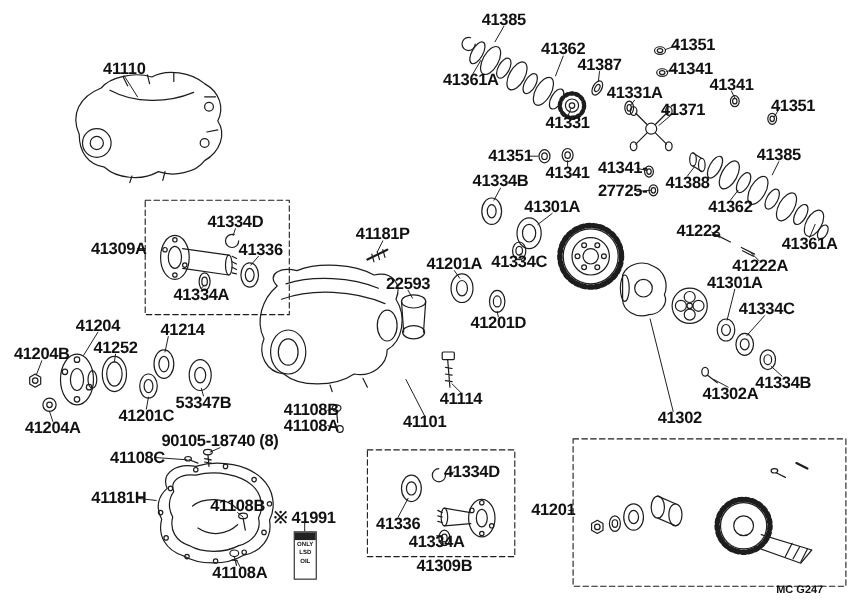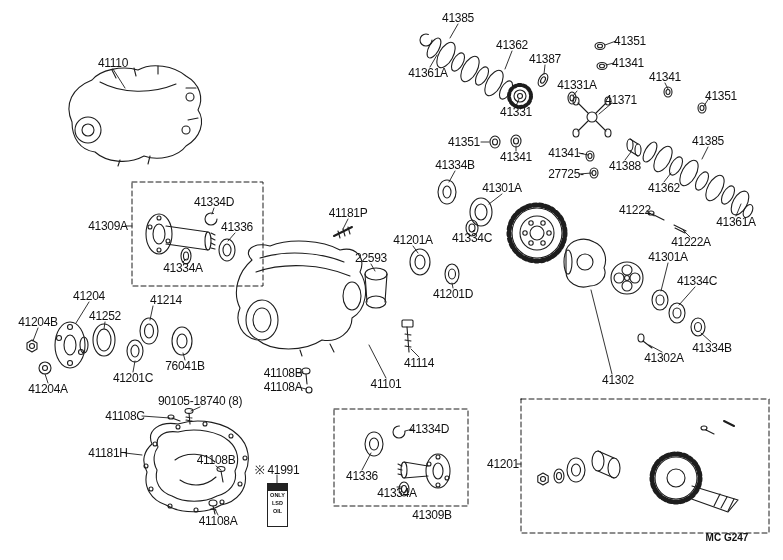--- a/index.html
+++ b/index.html
@@ -1,21 +1,21 @@
 <!DOCTYPE html>
 <html><head>
 <meta charset="utf-8">
 <style>
   html,body{margin:0;padding:0;background:#fff;}
   .stage{position:relative;width:783px;height:560px;background:#fff;overflow:hidden;
          font-family:"Liberation Sans",sans-serif;}
   .stage svg{position:absolute;left:0;top:0;}
   #labels-layer{position:absolute;left:0;top:0;width:783px;height:560px;pointer-events:none;}
   .part-label{position:absolute;transform:translate(-50%,-50%);
-      font-size:12px;font-weight:400;color:#111;white-space:nowrap;letter-spacing:-0.3px;text-align:center;}
+      font-size:15px;font-weight:700;color:#111;white-space:nowrap;letter-spacing:-0.3px;text-align:center;}
   .footer-code{position:absolute;transform:translate(-50%,-50%);
       font-size:10px;font-weight:700;color:#111;white-space:nowrap;}
   .lsd-tag{position:absolute;left:267px;top:483px;width:21px;height:44px;
       border:1.2px solid #222;box-sizing:border-box;background:#fff;
       display:flex;flex-direction:column;align-items:center;}
   .lsd-tag .band{width:100%;height:7px;background:#222;}
   .lsd-tag .ln{font-size:5.5px;font-weight:700;line-height:8px;color:#111;letter-spacing:0;}
 </style>
 </head>
 <body>
@@ -335,35 +335,35 @@
       <div class="part-label" style="left: 348px; top: 213px;">41181P</div>
       <div class="part-label" style="left: 371px; top: 258px;">22593</div>
       <div class="part-label" style="left: 413px; top: 240px;">41201A</div>
       <div class="part-label" style="left: 453px; top: 294px;">41201D</div>
       <div class="part-label" style="left: 89px; top: 296px;">41204</div>
       <div class="part-label" style="left: 153px; top: 300px; margin-left: 13px;">41214</div>
       <div class="part-label" style="left: 105px; top: 316px;">41252</div>
       <div class="part-label" style="left: 38px; top: 322px;">41204B</div>
       <div class="part-label" style="left: 48px; top: 389px;">41204A</div>
       <div class="part-label" style="left: 133px; top: 378px;">41201C</div>
-      <div class="part-label" style="left: 185px; top: 366px;">76041B</div>
+      <div class="part-label" style="left: 185px; top: 366px;">53347B</div>
       <div class="part-label" style="left: 283px; top: 373px;">41108B</div>
       <div class="part-label" style="left: 283px; top: 387px;">41108A</div>
       <div class="part-label" style="left: 386px; top: 384px;">41101</div>
       <div class="part-label" style="left: 419px; top: 363px;">41114</div>
       <div class="part-label" style="left: 125px; top: 416px;">41108C</div>
       <div class="part-label" style="left: 200px; top: 401px;">90105-18740 (8)</div>
       <div class="part-label" style="left: 108px; top: 453px;">41181H</div>
       <div class="part-label" style="left: 216px; top: 460px;">41108B</div>
       <div class="part-label" style="left: 218px; top: 521px;">41108A</div>
       <div class="part-label" style="left: 277px; top: 469px;">※ 41991</div>
       <div class="part-label" style="left: 362px; top: 476px;">41336</div>
       <div class="part-label" style="left: 429px; top: 429px;">41334D</div>
       <div class="part-label" style="left: 397px; top: 493px;">41334A</div>
-      <div class="part-label" style="left: 404px; top: 515px; margin-left: 28px;">41309B</div>
+      <div class="part-label" style="left: 404px; top: 515px;">41309B</div>
       <div class="part-label" style="left: 503px; top: 464px;">41201</div>
     </div>
 
 <div class="lsd-tag">
   <div class="band"></div>
   <div class="ln">ONLY</div>
   <div class="ln">LSD</div>
   <div class="ln">OIL</div>
 </div>
 

